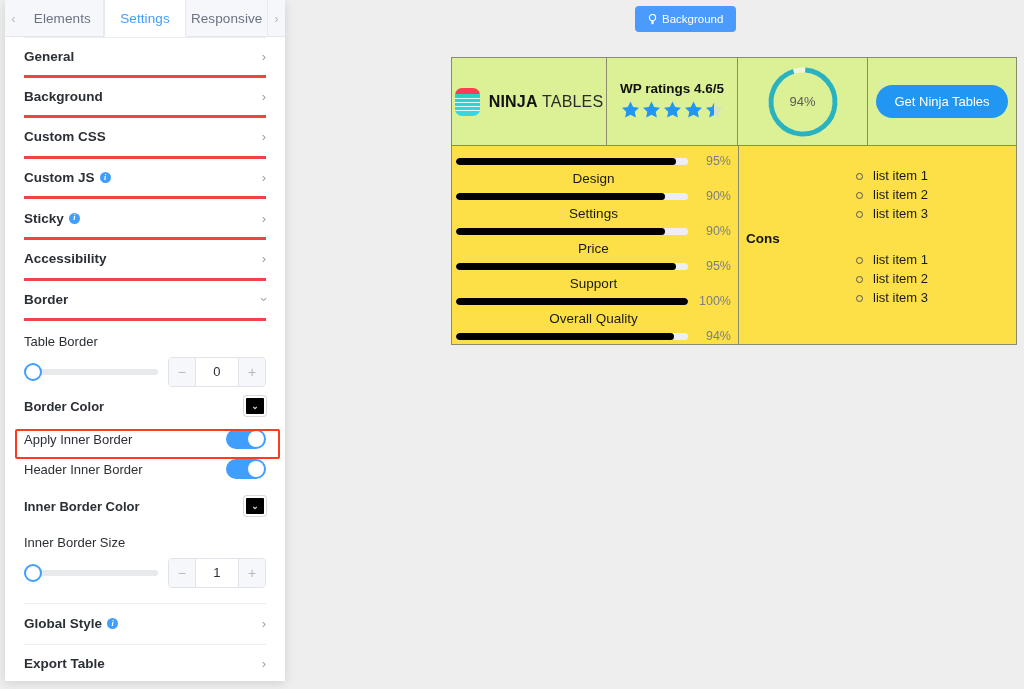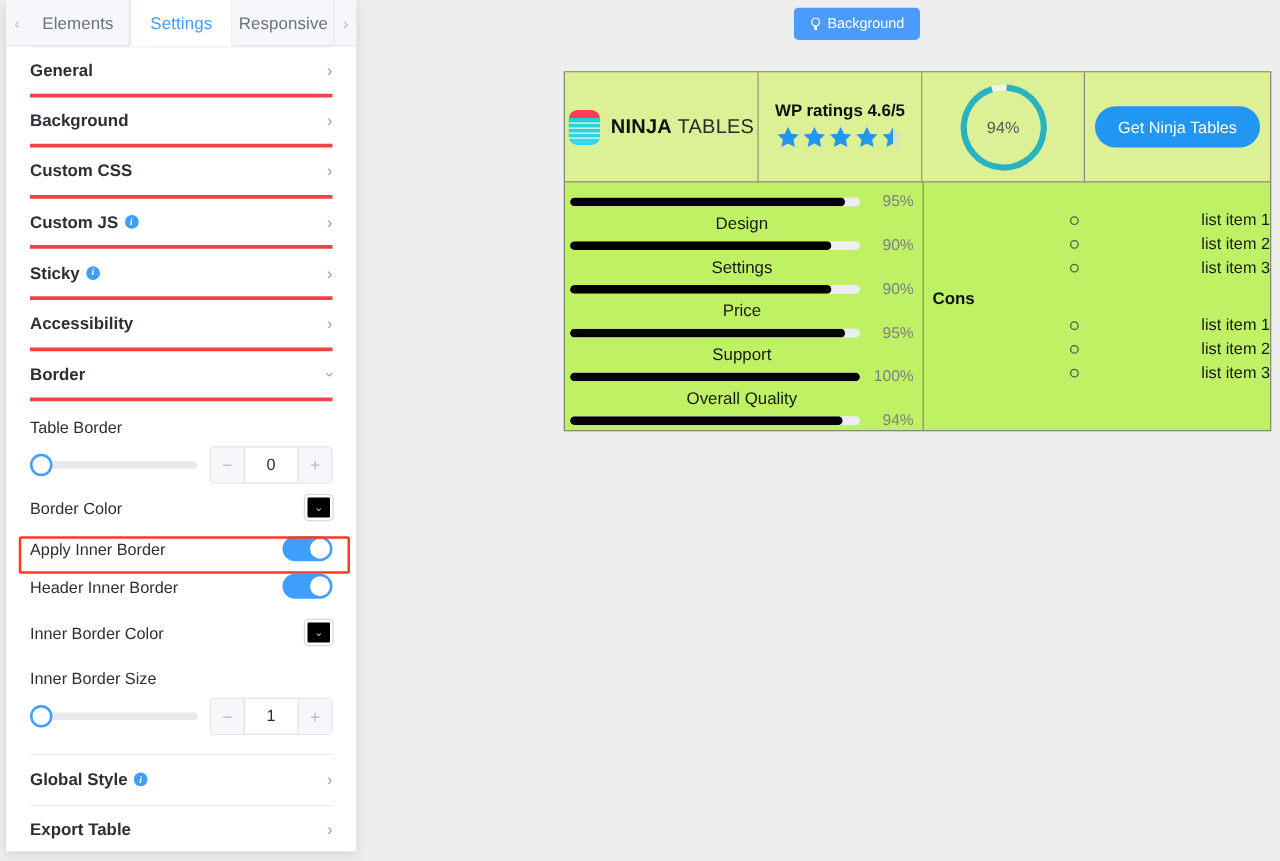--- a/index.html
+++ b/index.html
@@ -100,21 +100,21 @@
   .step-btn.plus { border-left:1px solid #e0e3e9; }
   .step-val {
     flex:1; display:flex; align-items:center; justify-content:center;
     font-size:13px; color:#2b2f36;
   }
 
   .setting-row {
     display:flex; align-items:center; justify-content:space-between;
     height:28px; font-size:13px; color:#2b2f36;
   }
-  .setting-row.tall { height:32px; }
+  .setting-row.tall { height:32px;font-weight:bold; }
 
   .swatch {
     width:22px; height:20px; border-radius:3px;
     background:#000; border:2px solid #fff;
     box-shadow:0 0 0 1px #d6d9de;
     display:flex; align-items:center; justify-content:center;
     color:#cfd2d6; font-size:9px;
   }
 
   .toggle {
@@ -146,21 +146,21 @@
     background:#4a9bfb; color:#fff; font-size:11.5px;
     white-space:nowrap;
   }
   .tb-btn + .tb-btn { border-left:1px solid #69aefc; }
   .tb-icon { display:inline-flex; }
 
   
   #ninja-table {
     position:absolute; left:451px; top:57px;
     width:566px; height:288px;
-    background:#bef264;
+    background:#fde047;
     border:1px solid #8a8a6e;
     display:flex; flex-direction:column;
   }
   #thead { display:flex; height:92px; }
   .th {
     background:#dcf095;
     border-right:1px solid #8a8a6e;
     border-bottom:1px solid #8a8a6e;
     display:flex; align-items:center; justify-content:center;
     flex-direction:column;
@@ -224,21 +224,21 @@
   .bar-fill { height:100%; border-radius:4px; background:#000; }
   .bar-pct {
     width:39px; text-align:right;
     font-size:12.5px; color:#7c7f86;
   }
 
   .pc-head {
     font-size:13.5px; font-weight:bold; color:#111;
     padding-left:7px; margin-bottom:4px;
   }
-  .pc-list { list-style:none; margin:0 0 8px 0; padding:0 0 0 114px;text-align:right; }
+  .pc-list { list-style:none; margin:0 0 8px 0; padding:0 0 0 114px; }
   .pc-list li {
     font-size:13px; color:#1a1a1a; line-height:19px;
     position:relative; padding-left:20px;
   }
   .pc-list li::before {
     content:""; position:absolute; left:3px; top:7px;
     width:5px; height:5px; border-radius:50%;
     border:1px solid #555; background:transparent;
   }
 </style>

